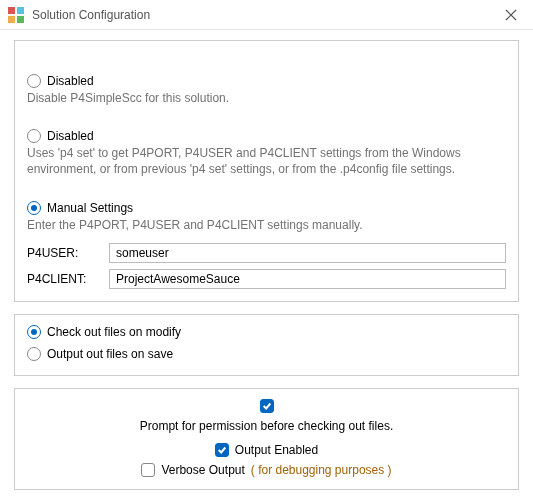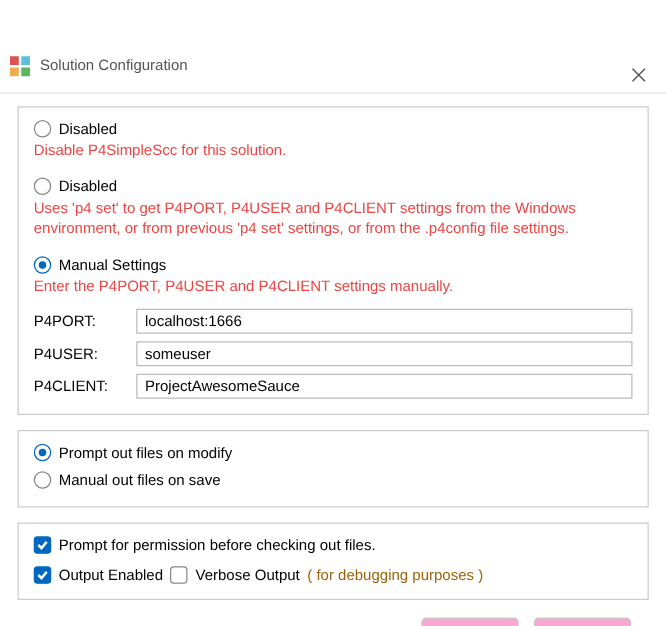--- a/index.html
+++ b/index.html
@@ -9,24 +9,24 @@
     font-size: 12px;
     background: #fff;
     color: #000;
     width: 533px;
     height: 501px;
     overflow: hidden;
   }
   .titlebar {
     height: 30px;
     display: flex;
+    align-items: center;
     padding: 0 8px;
     border-bottom: 1px solid #e5e5e5;
     position: relative;
-    margin-top: 45px;
   }
   .titlebar .app-icon {
     width: 16px; height: 16px;
     margin-right: 8px;
     display: inline-block;
     background:
       linear-gradient(#d9534f,#d9534f) 0 0/7px 7px no-repeat,
       linear-gradient(#5bc0de,#5bc0de) 9px 0/7px 7px no-repeat,
       linear-gradient(#f0ad4e,#f0ad4e) 0 9px/7px 7px no-repeat,
       linear-gradient(#5cb85c,#5cb85c) 9px 9px/7px 7px no-repeat;
@@ -46,20 +46,21 @@
     padding: 10px 14px;
   }
   .groupbox {
     border: 1px solid #ccc;
     padding: 10px 12px 12px 12px;
     margin-bottom: 12px;
     background: #fff;
   }
   .option-block {
     margin-bottom: 14px;
+    margin-top: 23px;
   }
   .option-block:last-child { margin-bottom: 0; }
   .radio-row, .check-row {
     display: flex;
     align-items: center;
     gap: 6px;
     margin-bottom: 2px;
   }
   .radio {
     width: 14px; height: 14px;
@@ -90,21 +91,21 @@
   }
   .checkbox.checked {
     background: #0067c0;
     border-color: #0067c0;
   }
   .checkbox.checked svg {
     width: 10px; height: 10px;
     stroke: #fff; stroke-width: 2.4; fill: none;
   }
   .desc {
-    color: #ef4444;
+    color: #737373;
     line-height: 1.35;
   }
   .field-grid {
     margin-top: 10px;
   }
   .field-row {
     display: flex;
     align-items: center;
     margin-bottom: 6px;
   }
@@ -136,21 +137,21 @@
   .btn {
     min-width: 78px;
     height: 24px;
     border: 1px solid #c8c8c8;
     border-radius: 4px;
     background: #f9a8d4;
     font-family: inherit;
     font-size: 11px;
     cursor: default;
   }
-  .checkbox-section .check-row { margin-bottom: 10px; }
+  .checkbox-section .check-row { margin-bottom: 10px; flex-direction: column; }
   .checkbox-section .check-row:last-child { margin-bottom: 0; }
   .hint { color: #a16207; }
 </style>
 </head>
 <body>
 
 <div class="titlebar">
   <span class="app-icon"></span>
   <span class="title">Solution Configuration</span>
   <div class="close">
@@ -183,44 +184,40 @@
 
     <div class="option-block">
       <div class="radio-row">
         <span class="radio checked"></span>
         <span>Manual Settings</span>
       </div>
       <div class="desc">Enter the P4PORT, P4USER and P4CLIENT settings manually.</div>
 
       <div class="field-grid">
         <div class="field-row">
-          <span class="field-label">P4PORT:</span>
-          <input class="field-input" value="localhost:1666" style="">
-        </div>
-        <div class="field-row">
           <span class="field-label">P4USER:</span>
           <input class="field-input" value="someuser" style="">
         </div>
         <div class="field-row">
           <span class="field-label">P4CLIENT:</span>
           <input class="field-input" value="ProjectAwesomeSauce" style="">
         </div>
       </div>
     </div>
 
   </div>
 
   <div class="groupbox">
     <div class="radio-row" style="margin-bottom:8px;">
       <span class="radio checked"></span>
-      <span>Prompt out files on modify</span>
+      <span>Check out files on modify</span>
     </div>
     <div class="radio-row">
       <span class="radio"></span>
-      <span>Manual out files on save</span>
+      <span>Output out files on save</span>
     </div>
   </div>
 
   <div class="groupbox checkbox-section">
     <div class="check-row">
       <span class="checkbox checked">
         <svg viewBox="0 0 12 12">
             <polyline points="2,6 5,9 10,3"></polyline>
           </svg>
       </span>

